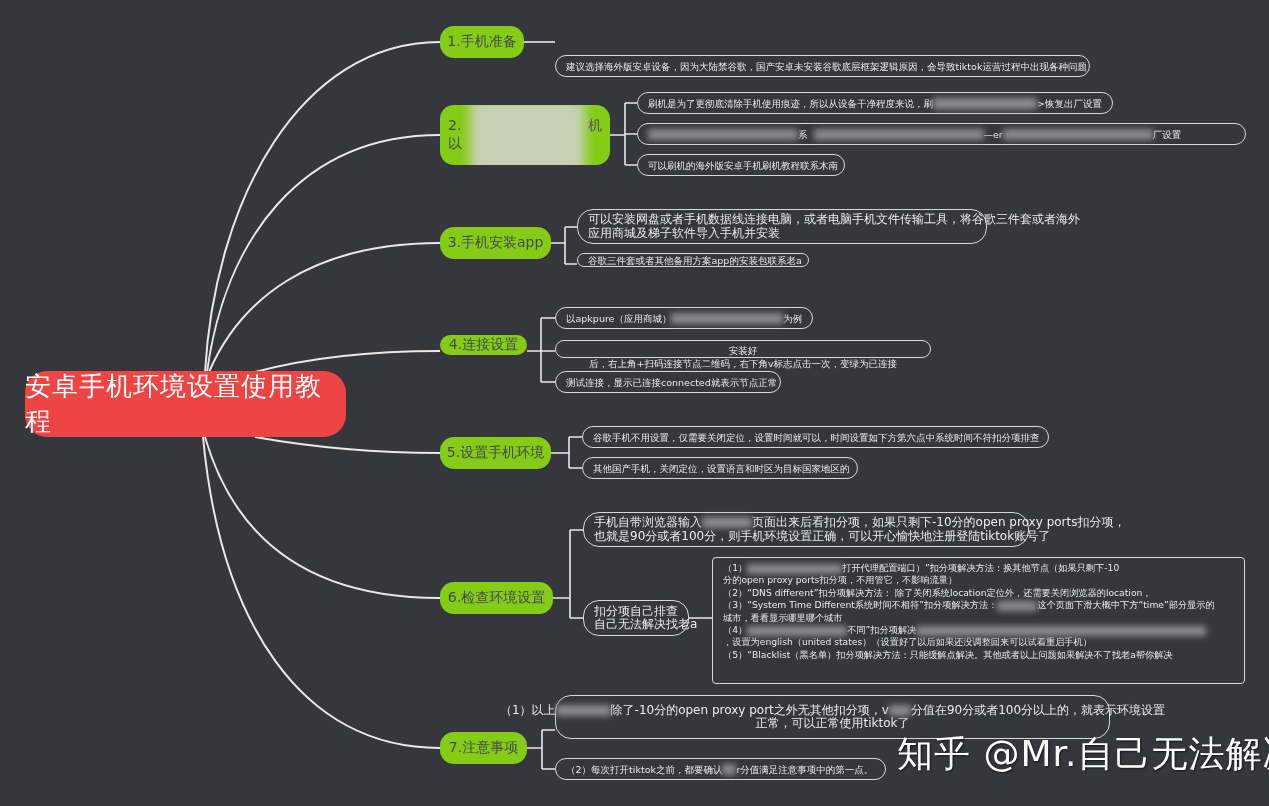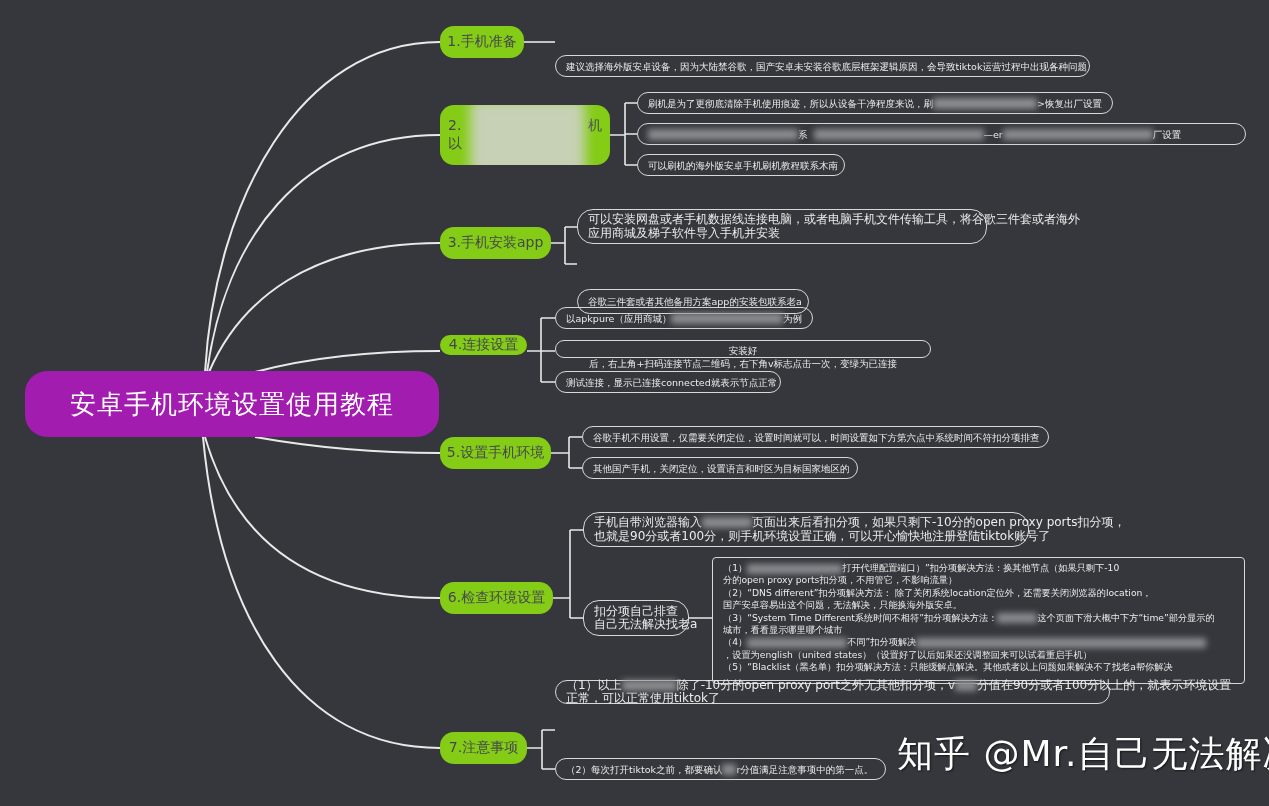--- a/index.html
+++ b/index.html
@@ -2,21 +2,21 @@
 <html><head>
 <meta charset="utf-8">
 <style>
   html,body{margin:0;padding:0;}
   body{width:1269px;height:806px;background:#35373c;position:relative;overflow:hidden;
        font-family:"DejaVu Sans","Liberation Sans",sans-serif;color:#e8e8e8;}
   svg.lines{position:absolute;left:0;top:0;width:1269px;height:806px;pointer-events:none;}
   svg.lines path{fill:none;stroke:#e9e9e9;stroke-width:2;}
   svg.lines path.thin{stroke-width:1.6;}
 
-  .root{position:absolute;left:25px;top:371px;width:414px;height:66px;background:#a21caf;
+  .root{position:absolute;left:25px;top:371px;width:321px;height:66px;background:#ef4444;
         border-radius:22px;display:flex;align-items:center;justify-content:center;
         color:#fff;font-size:26px;letter-spacing:1px;box-sizing:border-box;}
   .main{position:absolute;background:#84cc16;color:#45484d;border-radius:14px;
         display:flex;align-items:center;justify-content:center;font-size:14px;
         box-sizing:border-box;padding:0 10px;white-space:nowrap;}
   .leaf{position:absolute;border:1.5px solid #d8d8d8;border-radius:14px;box-sizing:border-box;
         color:#ececec;font-size:9.5px;line-height:13px;padding:3px 10px;white-space:nowrap;
         display:flex;flex-direction:column;justify-content:center;background:transparent;}
   .leaf .ln{display:block;}
   .blurbox{position:absolute;background:#bdbdbd;filter:blur(6px);opacity:.85;border-radius:6px;}
@@ -102,21 +102,21 @@
   <span>厂设置</span>
 </div>
 <div class="leaf" style="left:637px;top:154px;width:208px;height:22px;justify-content:flex-end;">
   <span class="ln">可以刷机的海外版安卓手机刷机教程联系木南</span>
 </div>
 
 <div class="leaf big" style="left:577px;top:209px;width:410px;height:35px;">
   <span class="ln">可以安装网盘或者手机数据线连接电脑，或者电脑手机文件传输工具，将谷歌三件套或者海外</span>
   <span class="ln">应用商城及梯子软件导入手机并安装</span>
 </div>
-<div class="leaf" style="left:577px;top:253px;width:232px;height:25px;margin-top:36px;">
+<div class="leaf" style="left:577px;top:253px;width:232px;height:14px;">
   <span class="ln">谷歌三件套或者其他备用方案app的安装包联系老a</span>
 </div>
 
 <div class="leaf" style="left:555px;top:307px;width:258px;height:22px;flex-direction:row;justify-content:flex-start;align-items:center;">
   <span>以apkpure（应用商城）</span>
   <span style="display:inline-block;width:115px;height:11px;background:#8a8c90;filter:blur(3px);"></span>
   <span>为例</span>
 </div>
 <div class="leaf" style="left:555px;top:340px;width:376px;height:18px;justify-content:flex-start;align-items:center;">
   <span>安装好</span>
@@ -139,29 +139,28 @@
   <span class="ln">也就是90分或者100分，则手机环境设置正确，可以开心愉快地注册登陆tiktok账号了</span>
 </div>
 <div class="leaf big" style="left:583px;top:600px;width:106px;height:36px;">
   <span class="ln">扣分项自己排查</span>
   <span class="ln">自己无法解决找老a</span>
 </div>
 <div class="leaf" style="left:712px;top:557px;width:533px;height:127px;font-size:9.2px;line-height:12.4px;padding:4px 10px;justify-content:flex-start;border-radius:4px;">
   <span class="ln"><span>（1）</span><span style="display:inline-block;width:95px;height:10px;background:#8a8c90;filter:blur(3px);vertical-align:middle;"></span><span>打开代理配置端口）”扣分项解决方法：换其他节点（如果只剩下-10</span></span>
   <span class="ln">分的open proxy ports扣分项，不用管它，不影响流量）</span>
   <span class="ln">（2）“DNS different”扣分项解决方法：  除了关闭系统location定位外，还需要关闭浏览器的location，</span>
-  <span class="ln">国产安卓容易出这个问题，无法解决，只能换海外版安卓。</span>
   <span class="ln"><span>（3）“System Time Different系统时间不相符”扣分项解决方法：</span><span style="display:inline-block;width:40px;height:10px;background:#8a8c90;filter:blur(3px);vertical-align:middle;"></span><span>这个页面下滑大概中下方“time”部分显示的</span></span>
   <span class="ln">城市，看看显示哪里哪个城市</span>
   <span class="ln"><span>（4）</span><span style="display:inline-block;width:100px;height:10px;background:#8a8c90;filter:blur(3px);vertical-align:middle;"></span><span>不同”扣分项解决</span><span style="display:inline-block;width:290px;height:10px;background:#8a8c90;filter:blur(3px);vertical-align:middle;"></span></span>
   <span class="ln">，设置为english（united states）（设置好了以后如果还没调整回来可以试着重启手机）</span>
   <span class="ln">（5）“Blacklist（黑名单）扣分项解决方法：只能缓解点解决。其他或者以上问题如果解决不了找老a帮你解决</span>
 </div>
 
-<div class="leaf big" style="left:555px;top:680px;width:555px;height:24px;">
+<div class="leaf big" style="left:555px;top:695px;width:555px;height:44px;align-items:center;">
   <span class="ln"><span>（1）以上</span><span style="display:inline-block;width:55px;height:11px;background:#8a8c90;filter:blur(3px);vertical-align:middle;"></span><span>除了-10分的open proxy port之外无其他扣分项，v</span><span style="display:inline-block;width:22px;height:11px;background:#8a8c90;filter:blur(3px);vertical-align:middle;"></span><span>分值在90分或者100分以上的，就表示环境设置</span></span>
   <span class="ln">正常，可以正常使用tiktok了</span>
 </div>
 <div class="leaf" style="left:555px;top:758px;width:331px;height:22px;flex-direction:row;justify-content:flex-start;align-items:center;">
   <span>（2）每次打开tiktok之前，都要确认</span>
   <span style="display:inline-block;width:14px;height:11px;background:#8a8c90;filter:blur(3px);"></span>
   <span>r分值满足注意事项中的第一点。</span>
 </div>
 
 <div class="watermark">知乎 @Mr.自己无法解决找老a</div>

